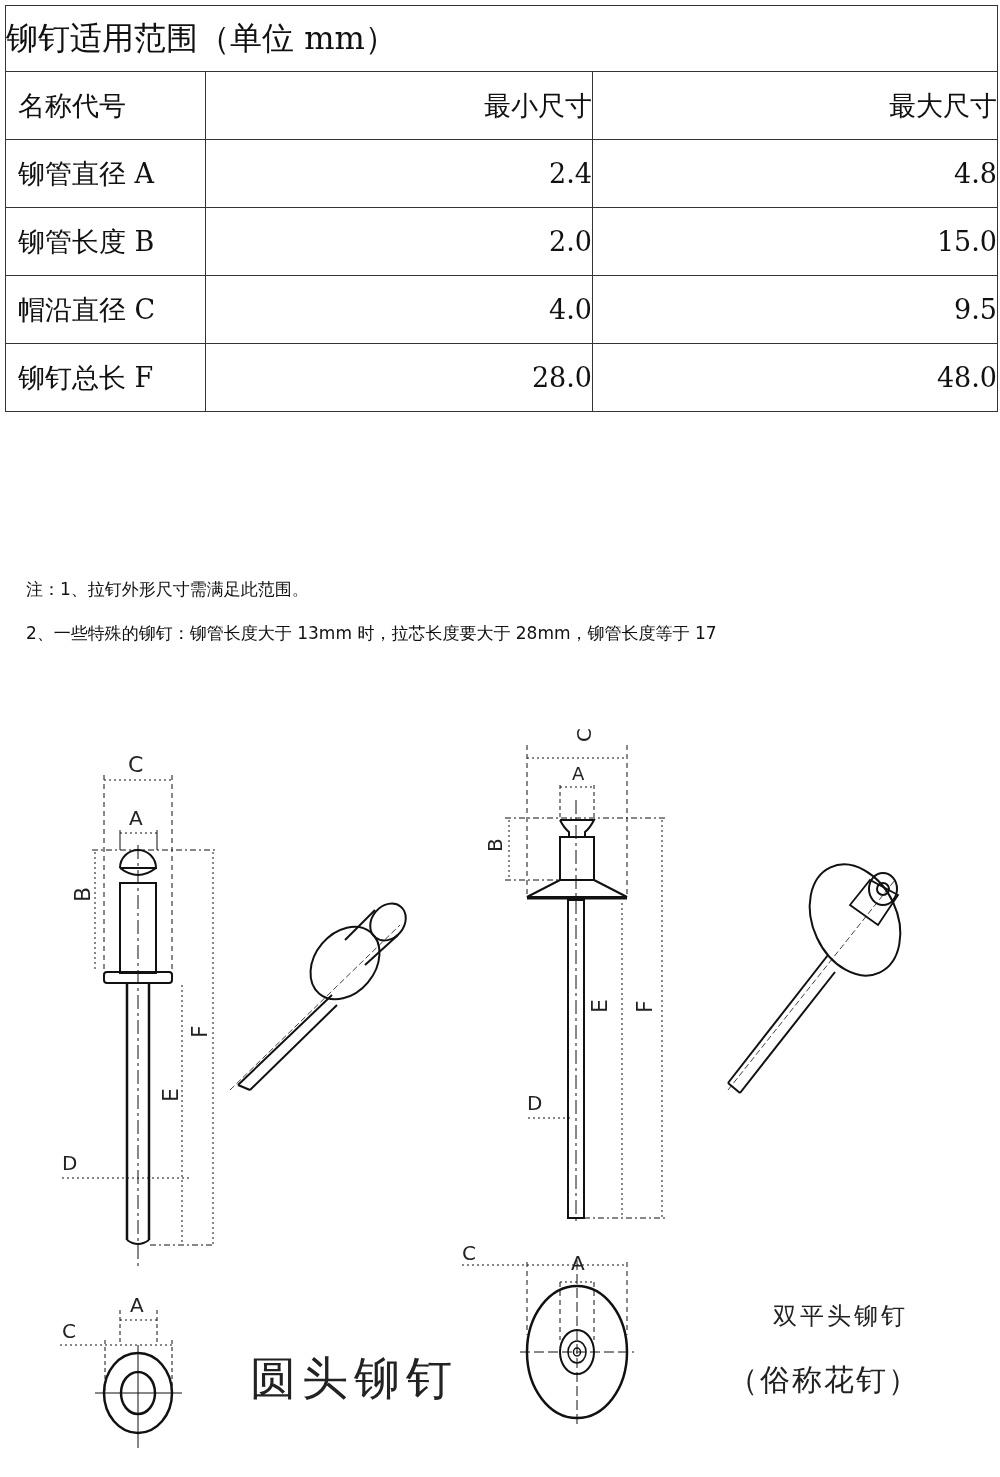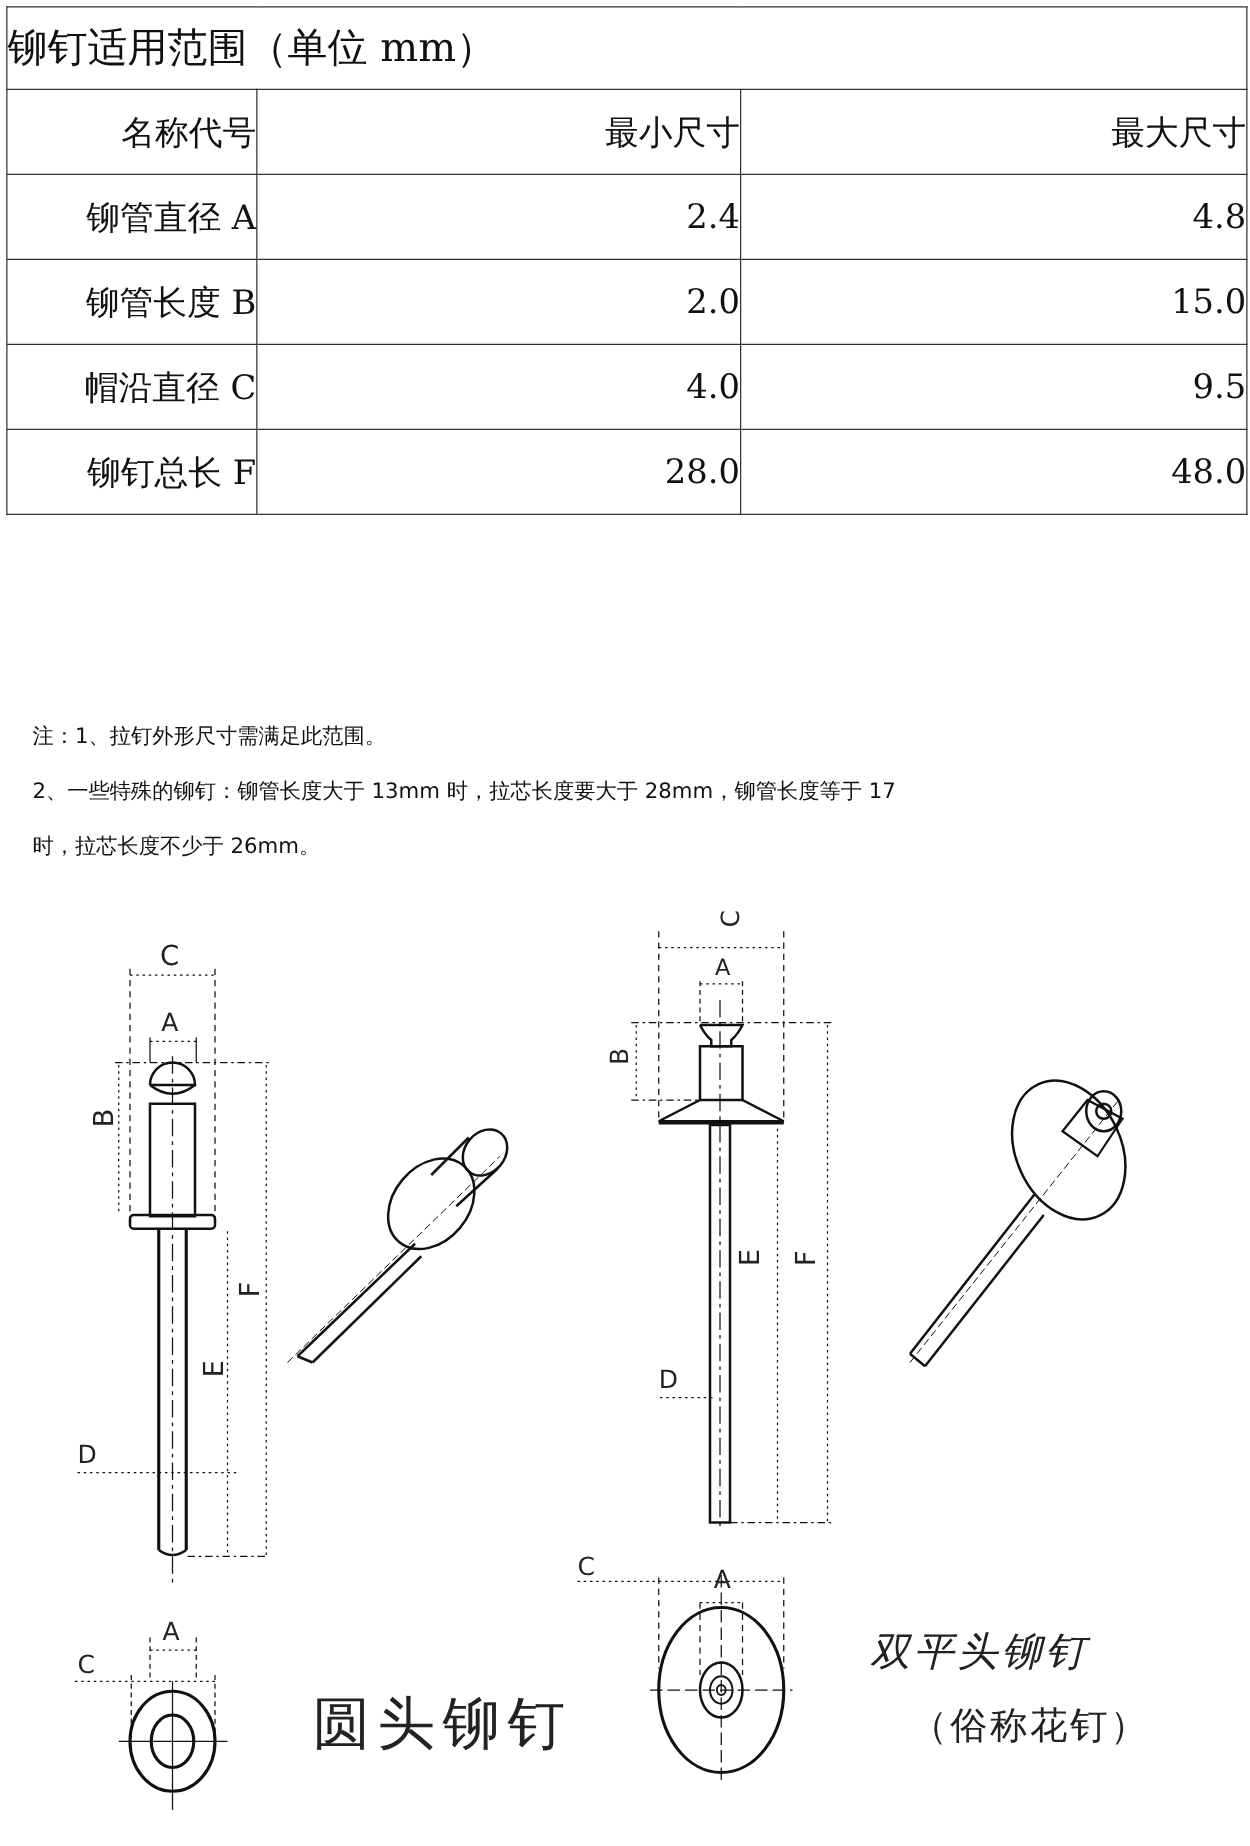--- a/index.html
+++ b/index.html
@@ -1,21 +1,21 @@
 <!DOCTYPE html>
 <html><head>
 <meta charset="utf-8">
 <style>
   html, body { margin: 0; padding: 0; background: #ffffff; }
   body { width: 1000px; height: 1477px; position: relative; overflow: hidden;
          font-family: "DejaVu Serif", "Liberation Serif", serif; color: #111; }
   table.spec { position: absolute; left: 5px; top: 5px; width: 992px; border-collapse: collapse; table-layout: fixed; }
   table.spec td { border: 1.5px solid #333; height: 67px; padding: 0; font-size: 27px; }
   table.spec td.title { text-align: left; font-size: 32px; height: 65px; }
-  table.spec td.name { padding-left: 12px; text-align: right; }
+  table.spec td.name { padding-left: 12px; text-align: left; }
   table.spec td.num { text-align: right; }
   .notes { position: absolute; left: 16px; top: 562px; width: 980px;
            font-family: "DejaVu Sans", "Liberation Sans", sans-serif; font-size: 17px; line-height: 34px; color: #111; }
   .notes p { margin: 10px; }
   svg.drawing { position: absolute; left: 0; top: 700px; }
   .caption { position: absolute; font-family: "DejaVu Serif", serif; color: #222; }
 </style>
 </head>
 <body>
 
@@ -53,21 +53,20 @@
     <td class="name">铆钉总长 F</td>
     <td class="num">28.0</td>
     <td class="num">48.0</td>
   </tr>
 </tbody>
   </table>
 
 <div class="notes">
   <p>注：1、拉钉外形尺寸需满足此范围。</p>
   <p>2、一些特殊的铆钉：铆管长度大于 13mm 时，拉芯长度要大于 28mm，铆管长度等于 17</p>
-  <p>时，拉芯长度不少于 26mm。</p>
 </div>
 
 <svg class="drawing" width="1000" height="777" viewBox="0 700 1000 777" xmlns="http://www.w3.org/2000/svg">
   <g stroke="#111" fill="none" font-family="DejaVu Sans, sans-serif">
 
     <g>
 
       <line x1="104" y1="775" x2="104" y2="975" stroke-dasharray="5,4" stroke-width="1"></line>
       <line x1="172" y1="775" x2="172" y2="975" stroke-dasharray="5,4" stroke-width="1"></line>
       <line x1="104" y1="780" x2="172" y2="780" stroke-dasharray="2,3" stroke-width="1"></line>
@@ -185,14 +184,14 @@
       <ellipse cx="577" cy="1352" rx="17" ry="22" stroke-width="2"></ellipse>
       <ellipse cx="577" cy="1352" rx="9" ry="11" stroke-width="1.6"></ellipse>
       <ellipse cx="577" cy="1352" rx="3.5" ry="4" stroke-width="1.5"></ellipse>
       <line x1="520" y1="1352" x2="634" y2="1352" stroke-dasharray="10,4" stroke-width="1"></line>
       <line x1="577" y1="1260" x2="577" y2="1425" stroke-dasharray="10,4" stroke-width="1"></line>
     </g>
   </g>
 </svg>
 
 <div class="caption" style="left:250px; top:1348px; font-size:46px; letter-spacing:6px;">圆头铆钉</div>
-<div class="caption" style="left:696px; top:1300px; font-size:32px; letter-spacing:3px;font-style:italic;">双平头铆钉</div>
+<div class="caption" style="left:773px; top:1300px; font-size:24px; letter-spacing:3px;">双平头铆钉</div>
 <div class="caption" style="left:728px; top:1360px; font-size:30px; letter-spacing:2px;">（俗称花钉）</div>
 
 </body></html>

